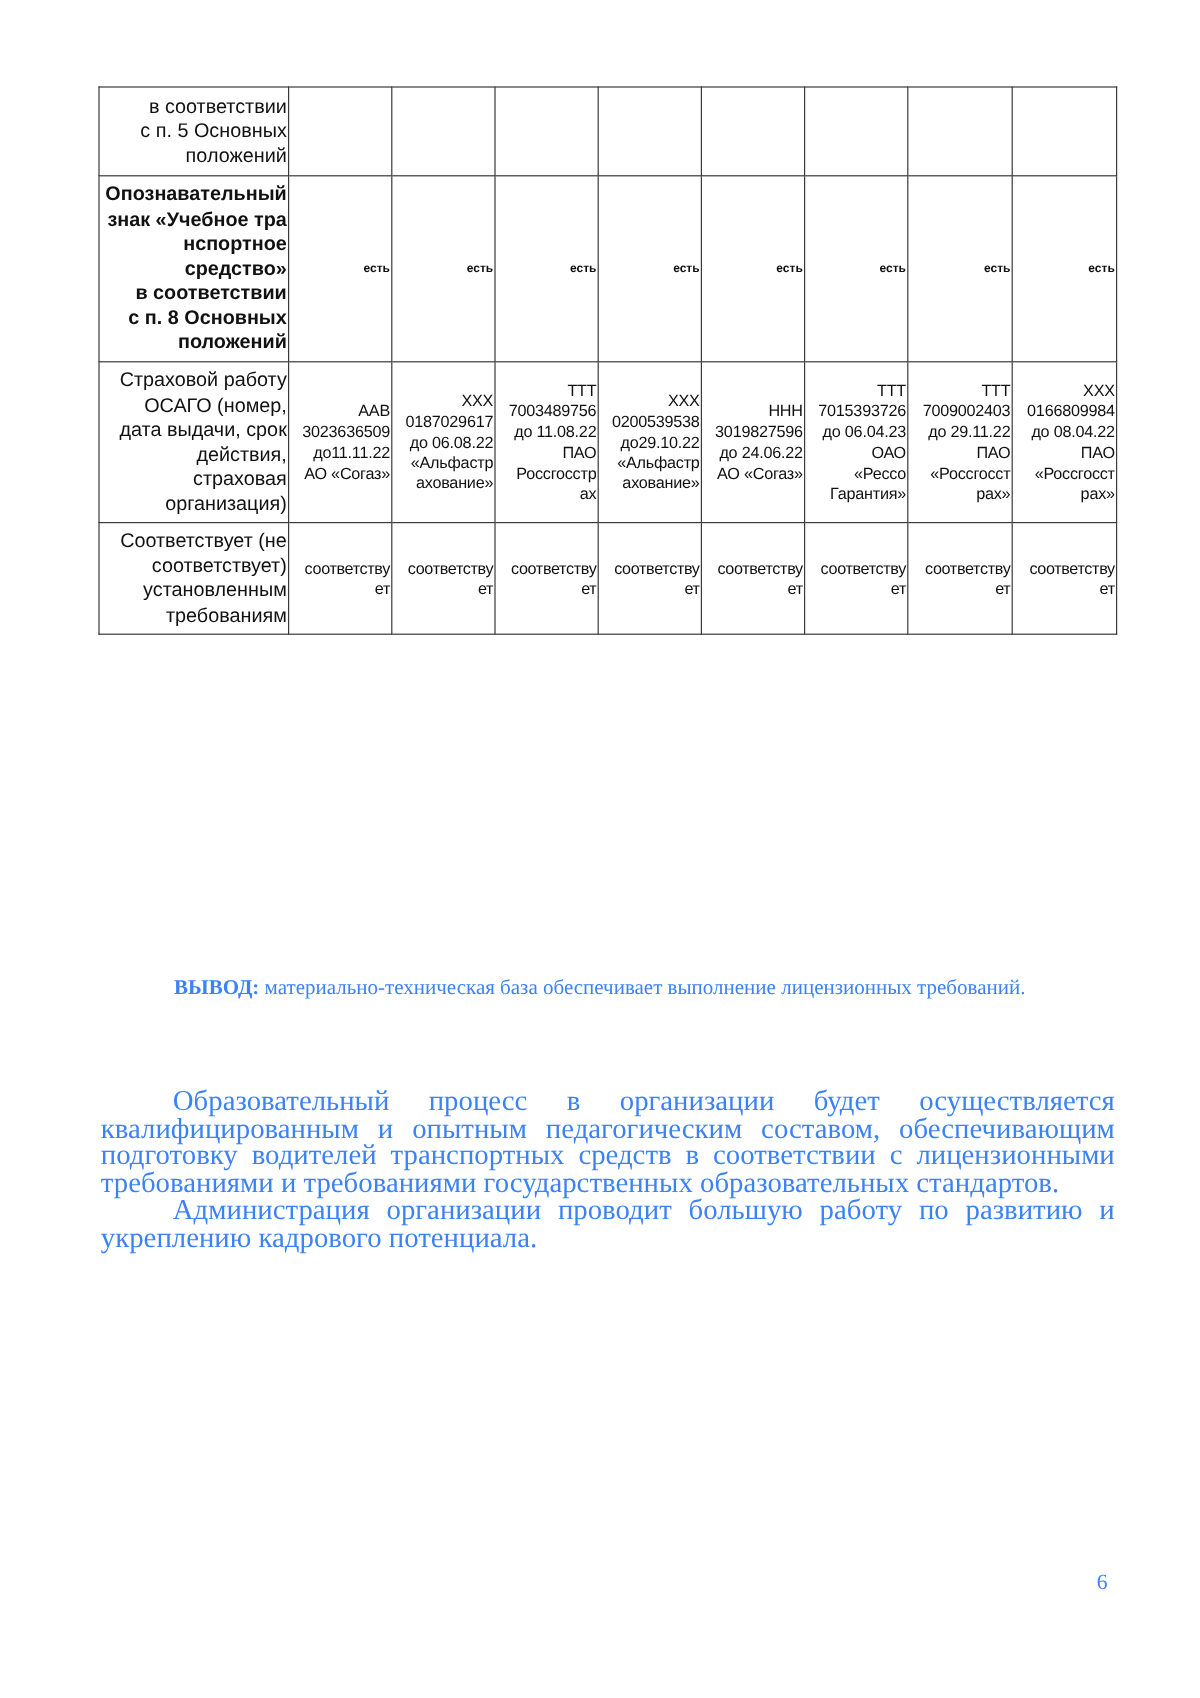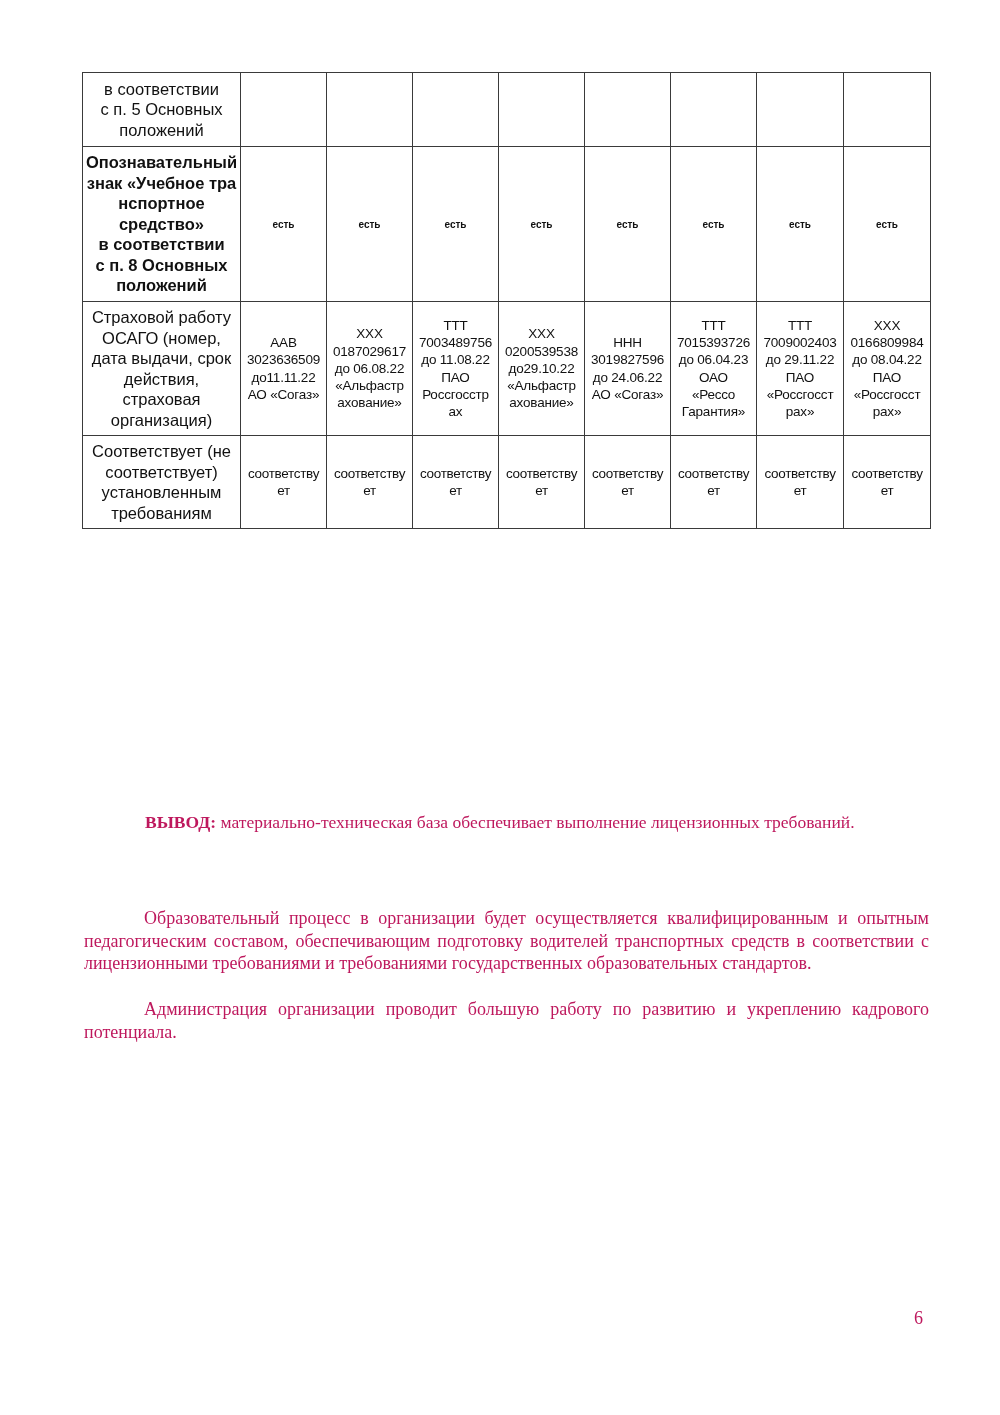--- a/index.html
+++ b/index.html
@@ -7,41 +7,41 @@
   .page { position: absolute; left: 0; top: 0; width: 1000px; height: 1415px; background: #fff; }
   table.spec {
     position: absolute; left: 82px; top: 72px;
     border-collapse: collapse; table-layout: fixed;
     width: 848px;
     font-family: "Liberation Sans", sans-serif;
     color: #111;
   }
   table.spec td {
     border: 1.5px solid #3a3a3a;
-    text-align: center; vertical-align: middle;
+    text-align: right; vertical-align: middle;
     padding: 0 1px;
     overflow: hidden;
   }
   td.head { font-size: 16.5px; line-height: 20.5px; white-space: pre-line; }
   td.val { font-size: 10px; line-height: 17px; }
   td.multi { font-size: 13.5px; line-height: 17.3px; white-space: pre-line; letter-spacing: -0.2px; }
   td.date { font-size: 14px; letter-spacing: -0.2px; white-space: nowrap; }
   td.conf { font-size: 13.5px; line-height: 17px; white-space: pre-line; letter-spacing: -0.3px; }
   .r1 { height: 74px; }
   .r2 { height: 155px; font-weight: bold; }
   .r3 { height: 155px; }
   .r4 { height: 134px; }
   .r5 { height: 95px; }
   .r6 { height: 93px; margin-top: 17px; }
 
-  .serif { font-family: "Liberation Serif", serif; color: #be185d; }
+  .serif { font-family: "Liberation Serif", serif; color: #3b82f6; }
   .conclusion { position: absolute; left: 145px; top: 810px; width: 720px; font-size: 17.5px; line-height: 24px; }
   .conclusion b { font-weight: bold; }
   .section-title { position: absolute; left: 0; width: 1000px; top: 880px; text-align: center; font-size: 19px; font-weight: bold; line-height: 24px; }
-  .para { position: absolute; left: 84px; width: 845px; font-size: 18px; line-height: 22.5px; text-align: justify; text-indent: 60px; }
+  .para { position: absolute; left: 84px; width: 845px; font-size: 24px; line-height: 22.5px; text-align: justify; text-indent: 60px; }
   .p1 { top: 907px; }
   .p2 { top: 998px; }
   .page-number { position: absolute; left: 914px; top: 1308px; font-size: 18px; }
 </style>
 </head>
 <body>
 
 <div class="page">
 
   <table class="spec">

